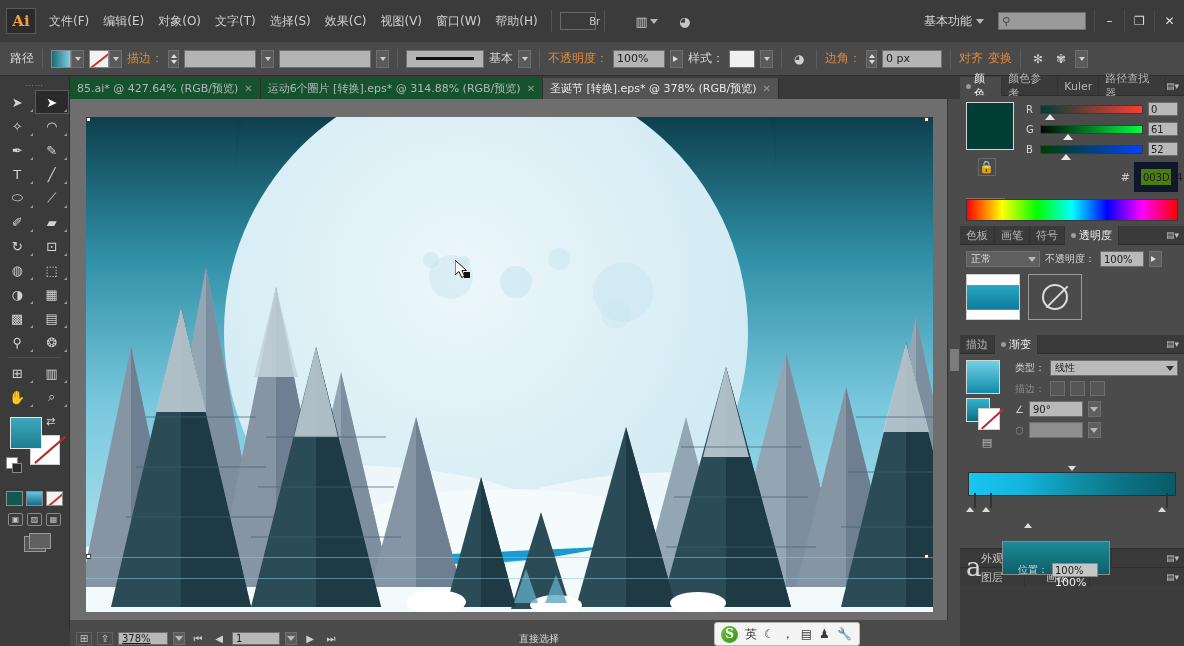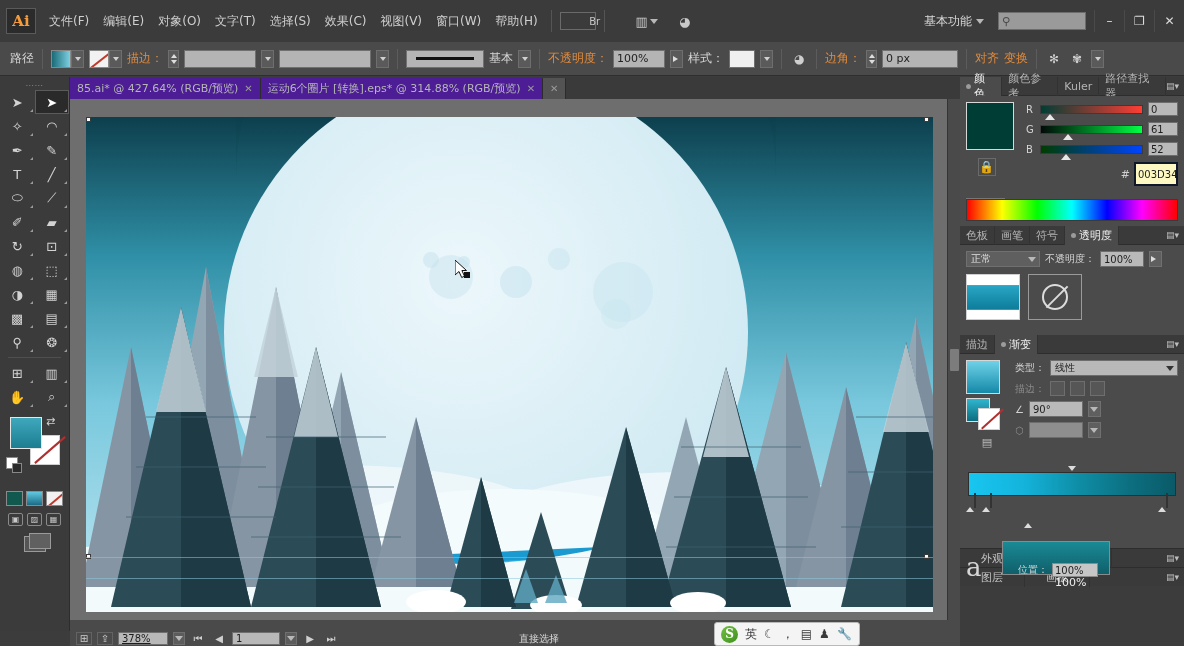--- a/index.html
+++ b/index.html
@@ -96,21 +96,21 @@
   .orange { color: #e08a3c; }
 
   
   .tabbar {
     position: absolute; left: 70px; top: 77px; width: 890px; height: 22px;
     background: #3a3a3a; display: flex; align-items: flex-end;
   }
   .doctab {
     height: 21px; display: flex; align-items: center; gap: 6px;
     padding: 0 7px; font-size: 11px; color: #b6b6b6;
-    background: #4c1d95; border-right: 1px solid #2c2c2c; white-space: nowrap;
+    background: #14532d; border-right: 1px solid #2c2c2c; white-space: nowrap;
   }
   .doctab.active { background: #535353; color: #e8e8e8; }
   .tab-close { font-size: 10px; color: #9a9a9a; }
 
   
   .toolbar {
     position: absolute; left: 0; top: 77px; width: 70px; height: 554px;
     background: #3b3b3b; border-right: 1px solid #2d2d2d;
     padding-top: 4px;
   }
@@ -224,21 +224,21 @@
   .cp-sliders { flex:1; }
   .cp-slider { display:flex; align-items:center; gap:5px; margin-bottom:6px; }
   .cp-ch { width:9px; font-size:10px; color:#d5d5d5; }
   .cp-track { flex:1; height:9px; position:relative; border:1px solid #3a3a3a; }
   .cp-track.r { background: linear-gradient(to right,#003d34,#ff3d34); }
   .cp-track.g { background: linear-gradient(to right,#000a08,#00ff44); }
   .cp-track.b { background: linear-gradient(to right,#003d00,#0044ff); }
   .cp-knob { position:absolute; top:8px; width:0;height:0; border-left:5px solid transparent; border-right:5px solid transparent; border-bottom:6px solid #e8e8e8; }
   .cp-val { width:30px; height:14px; background:#b9b9b9; border:1px solid #6d6d6d; color:#1e1e1e; font-size:10px; display:flex;align-items:center; padding-left:2px; }
   .cp-hexrow { display:flex; align-items:center; justify-content:flex-end; gap:4px; margin-top:2px; }
-  .cp-hexfield { width:44px;height:24px; background:#fef9c3; border:2px solid #0f172a; color:#1e1e1e; font-size:10px; display:flex;align-items:center; padding-left:2px; }
+  .cp-hexfield { width:44px;height:30px; background:#4d7c0f; border:7px solid #0f172a; color:#1e1e1e; font-size:10px; display:flex;align-items:center; padding-left:2px; }
   .cp-none-row { display:flex; gap:0; margin-top:4px; position:absolute; left:6px; }
   .cp-mini { width:13px;height:13px; border:1px solid #777; }
   .cp-mini.none { background:#fff; position:relative; overflow:hidden; }
   .cp-mini.none::after{ content:''; position:absolute; left:-2px;top:5px;width:20px;height:2px;background:#c0392b;transform:rotate(-42deg); }
   .cp-mini.black { background:#111; }
   .cp-mini.white { background:#fff; }
   .spectrum { height:22px; margin-top:6px; border:1px solid #3a3a3a;
     background: linear-gradient(to right,#ff0000,#ffff00,#00ff00,#00ffff,#0000ff,#ff00ff,#ff0000); }
 
   
@@ -388,21 +388,21 @@
         <span class="tri-down"></span>
       </div>
     <div class="cb-sep"></div>
     <div class="cb-icon">◕</div>
     <div class="cb-sep"></div>
     <div class="cb-label orange">边角：</div>
     <div class="stepper">
         <i class="up"></i>
         <i class="dn"></i>
       </div>
-    <div class="cb-field" style="width:76px;">0 px</div>
+    <div class="cb-field" style="width:60px;">0 px</div>
     <div class="cb-sep"></div>
     <div class="cb-label orange">对齐</div>
     <div class="cb-label orange">变换</div>
     <div class="cb-sep"></div>
     <div class="cb-icon">✻</div>
     <div class="cb-icon">✾</div>
     <div class="mini-drop">
         <span class="tri-down"></span>
       </div>
   </div>
@@ -410,20 +410,21 @@
   <div class="tabbar">
     <div class="doctab">
       <span>85.ai* @ 427.64% (RGB/预览)</span>
       <span class="tab-close">✕</span>
     </div>
     <div class="doctab">
       <span>运动6个圈片 [转换].eps* @ 314.88% (RGB/预览)</span>
       <span class="tab-close">✕</span>
     </div>
     <div class="doctab active">
+      <span>圣诞节 [转换].eps* @ 378% (RGB/预览)</span>
       <span class="tab-close">✕</span>
     </div>
   </div>
 
   <div class="toolbar">
     <div class="tb-handle">⋯⋯</div>
     <div class="tb-grid">
       <div class="tool">➤</div>
       <div class="tool sel">➤</div>
       <div class="tool">✧</div>

